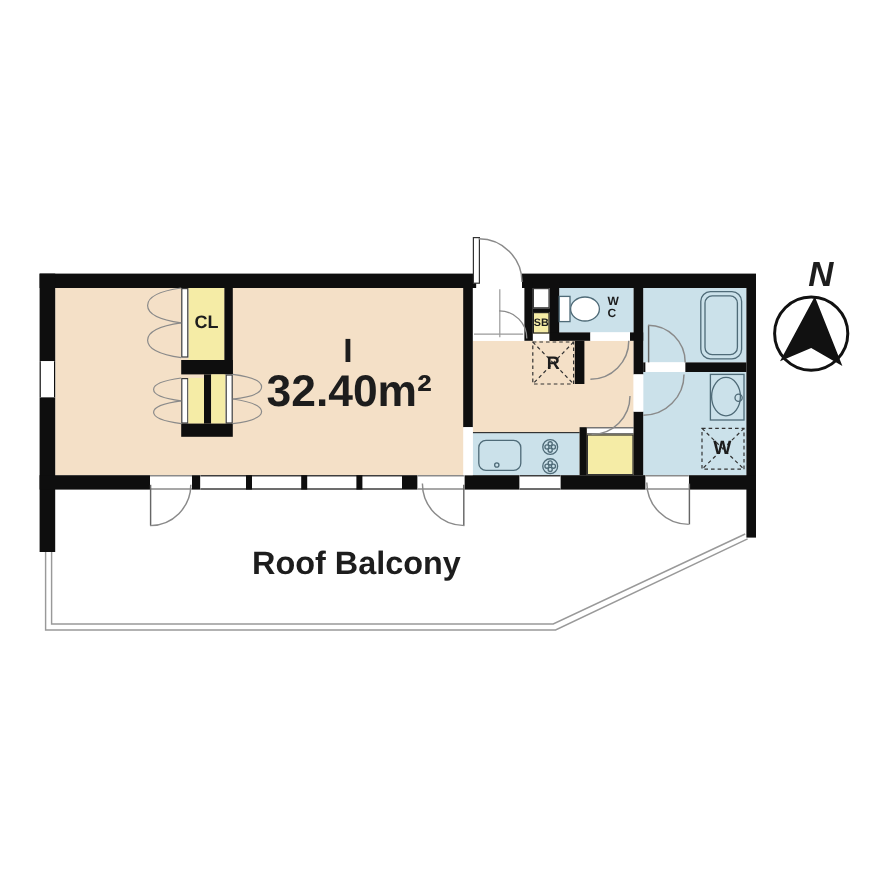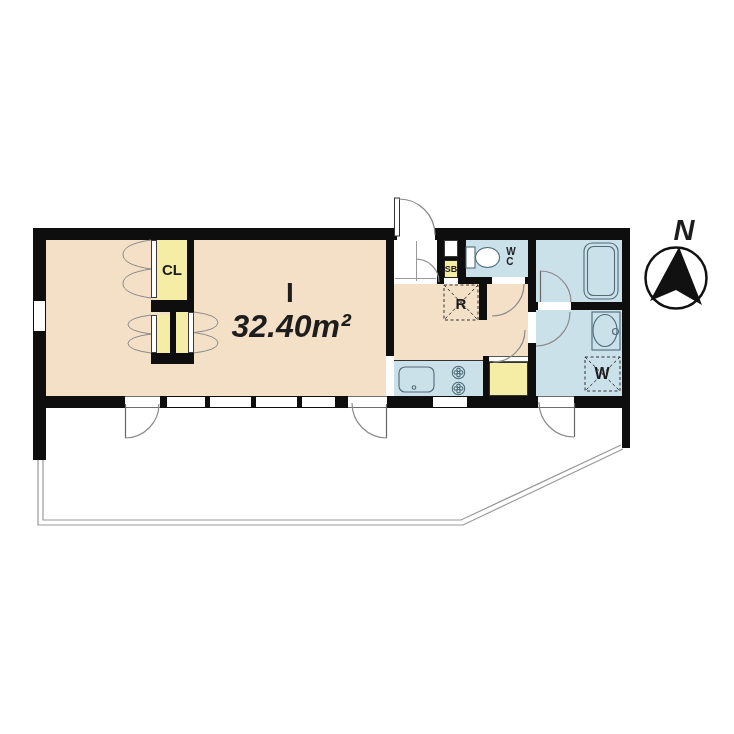--- a/index.html
+++ b/index.html
@@ -156,23 +156,24 @@
         <line x1="620" y1="357" x2="585" y2="391"></line>
     </g>
 
     <g>
       <circle cx="676" cy="278" r="30.5" fill="#ffffff" stroke="#111" stroke-width="2.5"></circle>
       <polygon points="679,247 702,305 676,290 650,301" fill="#111"></polygon>
     </g>
   </svg>
 
   <div class="lbl" style="left:290px;top:293px;font-size:28px;font-weight:600;">I</div>
-  <div class="lbl" style="left:291px;top:326px;font-size:32px;font-weight:600;font-style:italic;">32.40m²</div>
+  <div class="lbl" style="left:291px;top:326px;font-size:37px;font-weight:600;">32.40m²</div>
   <div class="lbl" style="left:172px;top:269px;font-size:15px;font-weight:700;">CL</div>
   <div class="lbl" style="left:451px;top:269px;font-size:9px;font-weight:700;">SB</div>
   <div class="lbl" style="left:511px;top:257px;font-size:10px;font-weight:700;text-align:left;">
     <div>W</div>
     <div>C</div>
   </div>
   <div class="lbl" style="left:461px;top:303px;font-size:15px;font-weight:700;">R</div>
   <div class="lbl" style="left:602px;top:374px;font-size:16px;font-weight:700;">W</div>
+  <div class="lbl" style="left:297px;top:470px;font-size:27px;font-weight:600;">Roof Balcony</div>
   <div class="lbl" style="left:684px;top:230px;font-size:29px;font-weight:700;font-style:italic;">N</div>
 </div>
 
 </body></html>

